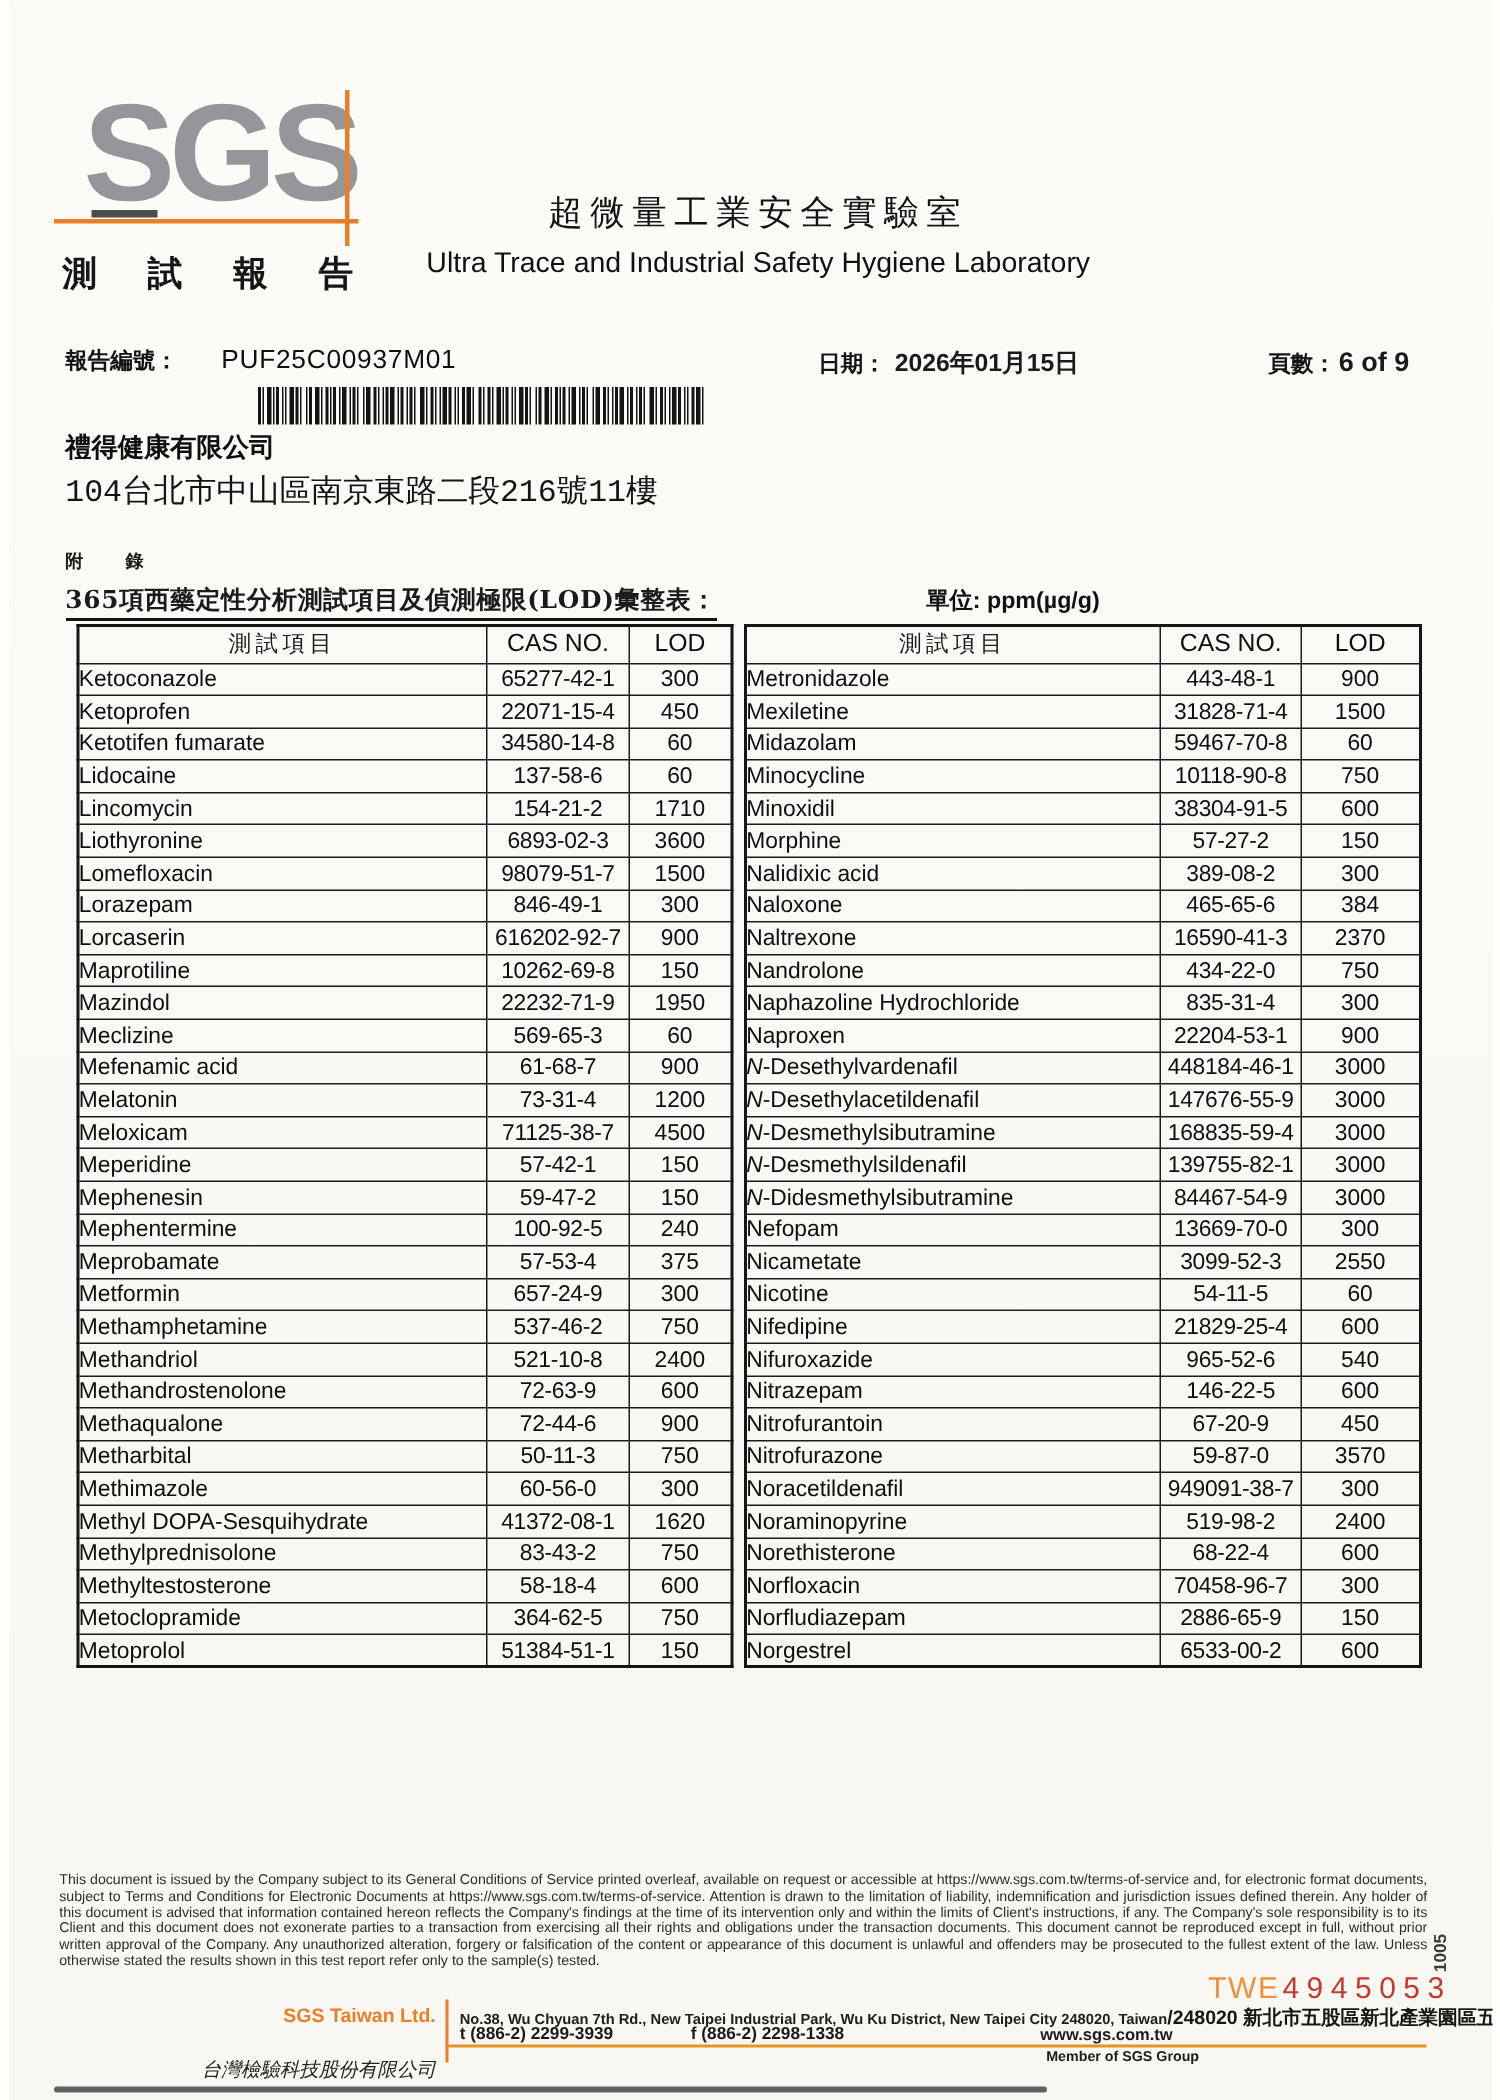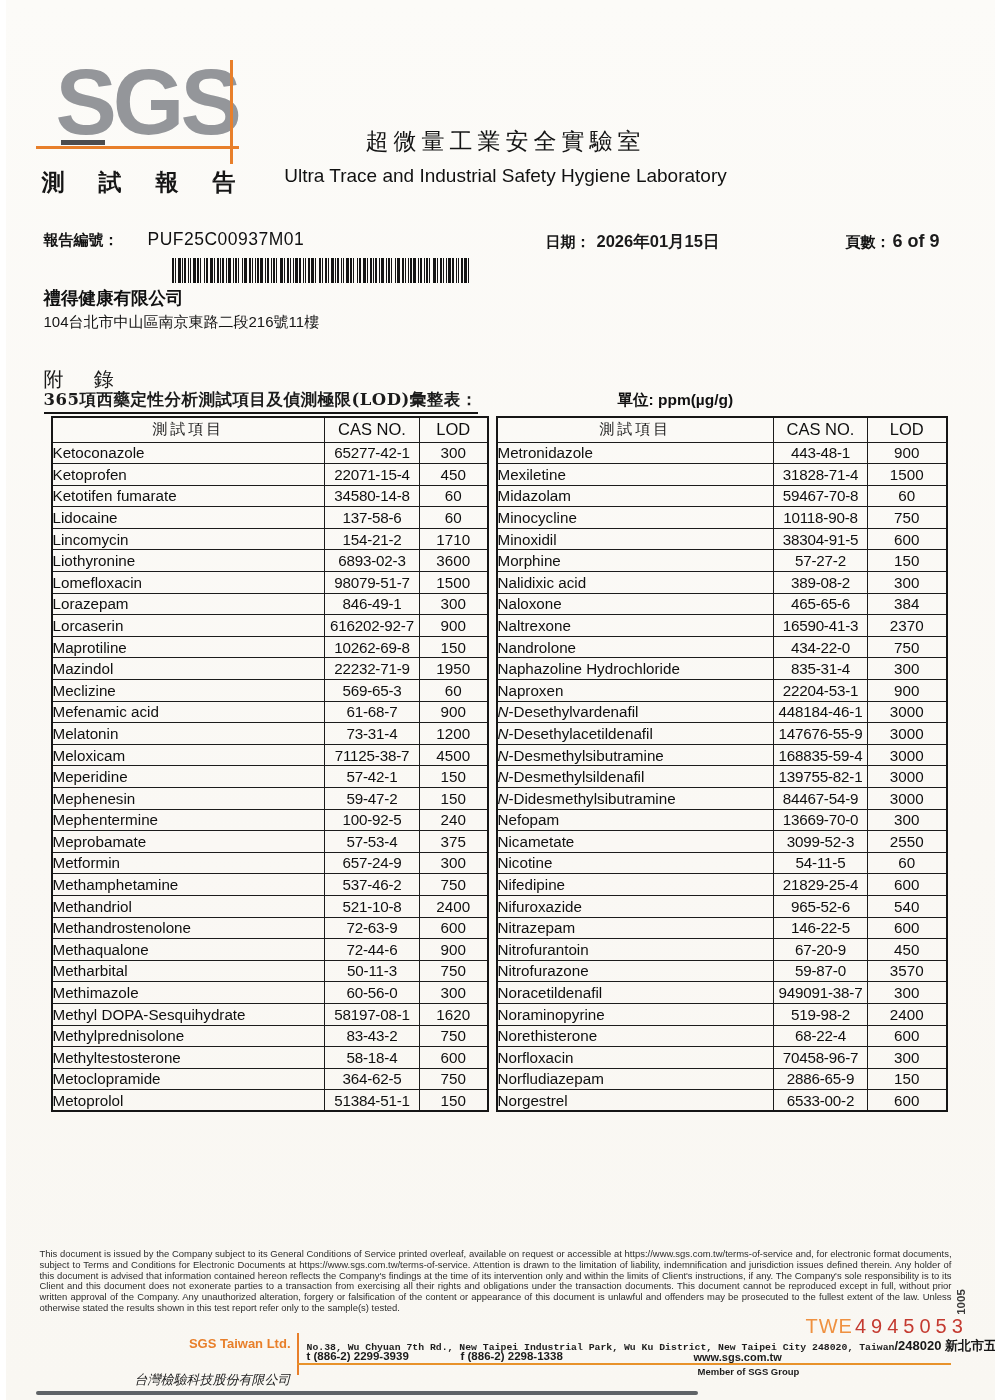--- a/index.html
+++ b/index.html
@@ -32,23 +32,23 @@
   .report-no-row { position:absolute; left:38px; top:231px; }
   .report-no-value { position:absolute; left:142px; top:229px; font-size:17.5px; letter-spacing:0.5px; color:#101010; }
   .date-row { position:absolute; left:540px; top:231px; font-weight:bold; font-size:16px; }
   .date-row .val { font-weight:bold; font-size:16.5px; margin-left:6px; font-family:"Liberation Sans",sans-serif; }
   .pages-row { position:absolute; left:840px; top:231px; font-weight:bold; font-size:16px; }
   .pages-row .val { font-weight:bold; font-size:18px; margin-left:2px; }
   .barcode { position:absolute; left:166px; top:258px; width:314px; height:25px; display:flex; align-items:stretch; }
   .barcode .bar { background:#141414; height:100%; flex:0 0 auto; }
   
   .client-name { position:absolute; left:38px; top:286px; font-size:17.5px; font-weight:bold; color:#101010; }
-  .client-address { position:absolute; left:38px; top:313px; font-size:15px; color:#141414; }
-  
-  .appendix-label { position:absolute; left:38px; top:366px; font-family:"DejaVu Serif", serif; font-weight:normal; font-size:20px; letter-spacing:12px; }
+  .client-address { position:absolute; left:38px; top:313px; font-size:21px; color:#141414;font-family:Liberation Mono, monospace; }
+  
+  .appendix-label { position:absolute; left:38px; top:366px; font-family:"DejaVu Serif", serif; font-weight:bold; font-size:12px; letter-spacing:12px; }
   .table-title { position:absolute; left:38px; top:389px; font-family:"DejaVu Serif", serif; font-weight:bold; font-size:16.5px; letter-spacing:0.5px; border-bottom:2px solid #141414; padding-bottom:1px; }
   .unit-label { position:absolute; left:612px; top:390px; font-size:15.5px; font-weight:bold; color:#111; }
   
   .tables-wrap { position:absolute; left:45px; top:416px; display:flex; gap:7px; }
   table.lod-table { border-collapse:collapse; table-layout:fixed; background:transparent; }
   table.t-left  { width:436px; }
   table.t-right { width:450px; }
   table.lod-table th, table.lod-table td { border:1.7px solid #1c1c1c; }
   table.lod-table { border:2.4px solid #161616; }
   table.lod-table th { height:25px; font-weight:normal; }
@@ -66,21 +66,21 @@
   .stamp { position:absolute; left:800px; top:1315px; font-size:20px; white-space:nowrap; }
   .stamp .pfx { color:#ef9140; letter-spacing:1px; }
   .stamp .num { color:#c43a30; letter-spacing:5px; margin-left:2px; }
   .side-number { position:absolute; left:942px; top:1296px; transform:rotate(-90deg); transform-origin:center; font-size:11.5px; font-weight:bold; color:#3a3a3a; }
   
   .footer-company { position:absolute; left:55px; top:1336px; width:230px; text-align:right; }
   .footer-company .en { color:#e87f2a; font-weight:bold; font-size:13px; }
   .footer-company .zh { margin-top:20px; font-family:"DejaVu Serif", serif; font-size:13px; font-style:italic; color:#222; }
   .footer-divider { position:absolute; left:291px; top:1333px; width:2.5px; height:42px; background:#e87f2a; }
   .footer-address { position:absolute; left:301px; top:1336px; white-space:nowrap; }
-  .footer-address .en { font-size:9.8px; font-weight:bold; color:#1d1d1d;font-family:Liberation Mono, monospace; }
+  .footer-address .en { font-size:9.8px; font-weight:bold; color:#1d1d1d; }
   .footer-address .zh { font-size:13px; font-weight:bold; color:#161616; }
   .footer-tel { position:absolute; left:301px; top:1350px; font-size:11.5px; font-weight:bold; color:#1a1a1a; }
   .footer-fax { position:absolute; left:455px; top:1350px; font-size:11.5px; font-weight:bold; color:#1a1a1a; }
   .footer-web { position:absolute; left:688px; top:1351px; font-size:11px; font-weight:bold; color:#1a1a1a; }
   .footer-rule { position:absolute; left:291px; top:1363px; width:654px; height:1.6px; background:#e8922a; }
   .footer-member { position:absolute; left:692px; top:1366px; font-size:9.5px; font-weight:bold; color:#1c1c1c; }
   .page-edge { position:absolute; left:30px; top:1391px; width:662px; height:4px; background:#5f6366; border-radius:2px; }
 </style>
 </head>
 <body>
@@ -352,21 +352,21 @@
             <td class="cell-cas">50-11-3</td>
             <td class="cell-lod">750</td>
           </tr>
           <tr>
             <td class="cell-name">Methimazole</td>
             <td class="cell-cas">60-56-0</td>
             <td class="cell-lod">300</td>
           </tr>
           <tr>
             <td class="cell-name">Methyl DOPA-Sesquihydrate</td>
-            <td class="cell-cas">58197-08-1</td>
+            <td class="cell-cas">41372-08-1</td>
             <td class="cell-lod">1620</td>
           </tr>
           <tr>
             <td class="cell-name">Methylprednisolone</td>
             <td class="cell-cas">83-43-2</td>
             <td class="cell-lod">750</td>
           </tr>
           <tr>
             <td class="cell-name">Methyltestosterone</td>
             <td class="cell-cas">58-18-4</td>

